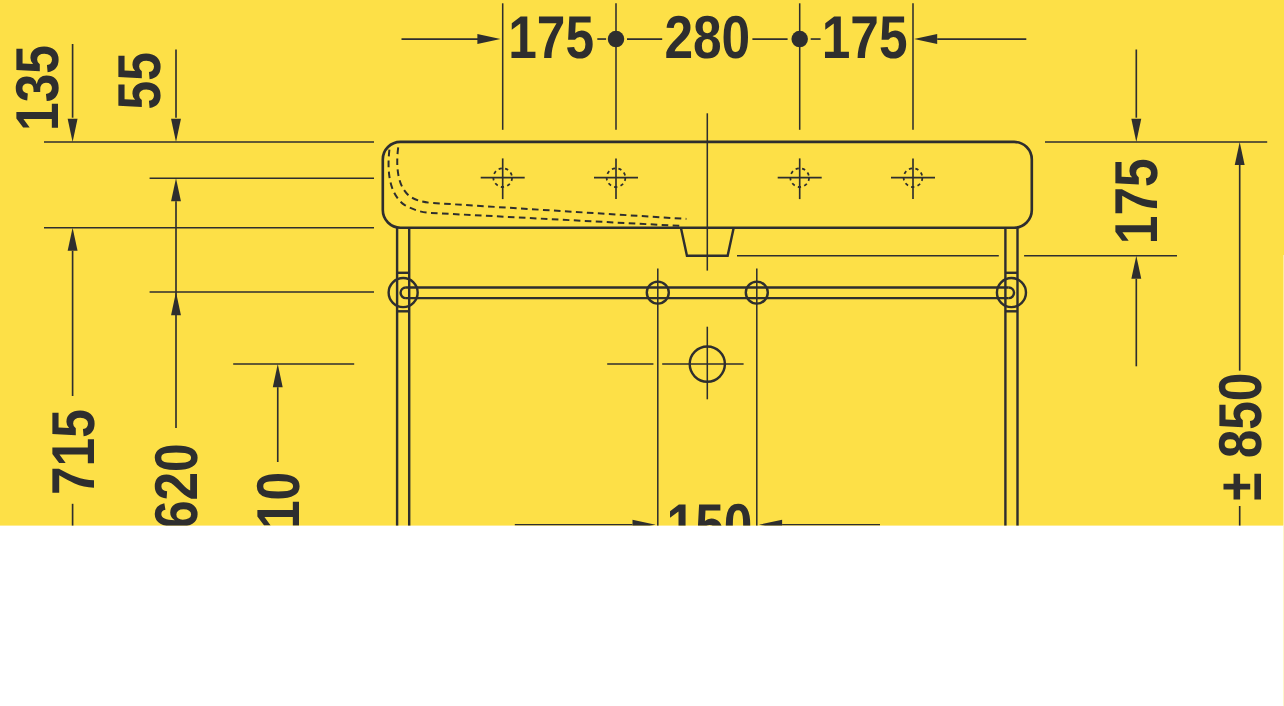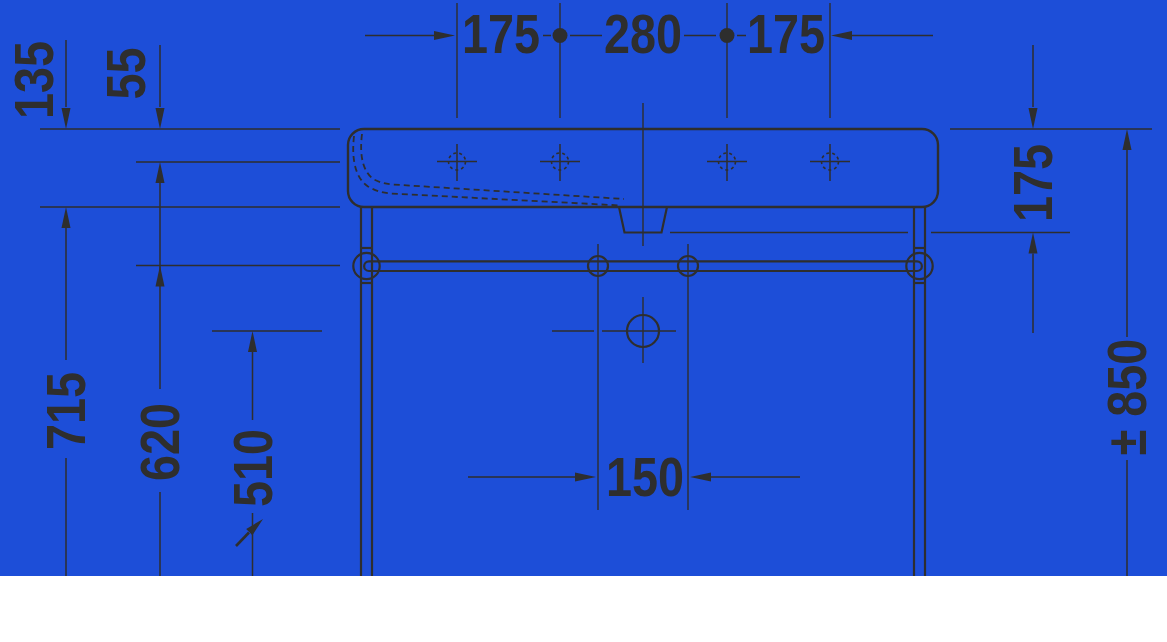--- a/index.html
+++ b/index.html
@@ -1,16 +1,16 @@
 <!DOCTYPE html>
 <html style="--ink: #2e2e2e;"><head>
 <meta charset="utf-8">
 <style>
   html,body{margin:0;padding:0;background:#fff;}
-  .stage{width:1167px;height:576px;position:relative;background:#1d4ed8;overflow:hidden;}
+  .stage{width:1167px;height:478px;position:relative;background:#fde047;overflow:hidden;}
   svg{display:block;}
   .ln{stroke:var(--ink,#2e2e2e);fill:none;}
   .w-thick{stroke-width:2.4;}
   .w-med{stroke-width:2.2;}
   .w-thin{stroke-width:1.5;}
   .w-xthin{stroke-width:1.4;}
   .dash-profile{stroke-dasharray:6 4;stroke-width:1.8;}
   .dash-hole{stroke-dasharray:3 3;stroke-width:1.6;}
   .ink-fill{fill:var(--ink,#2e2e2e);stroke:none;}
   text.dim{font-family:"Liberation Sans","DejaVu Sans",sans-serif;

